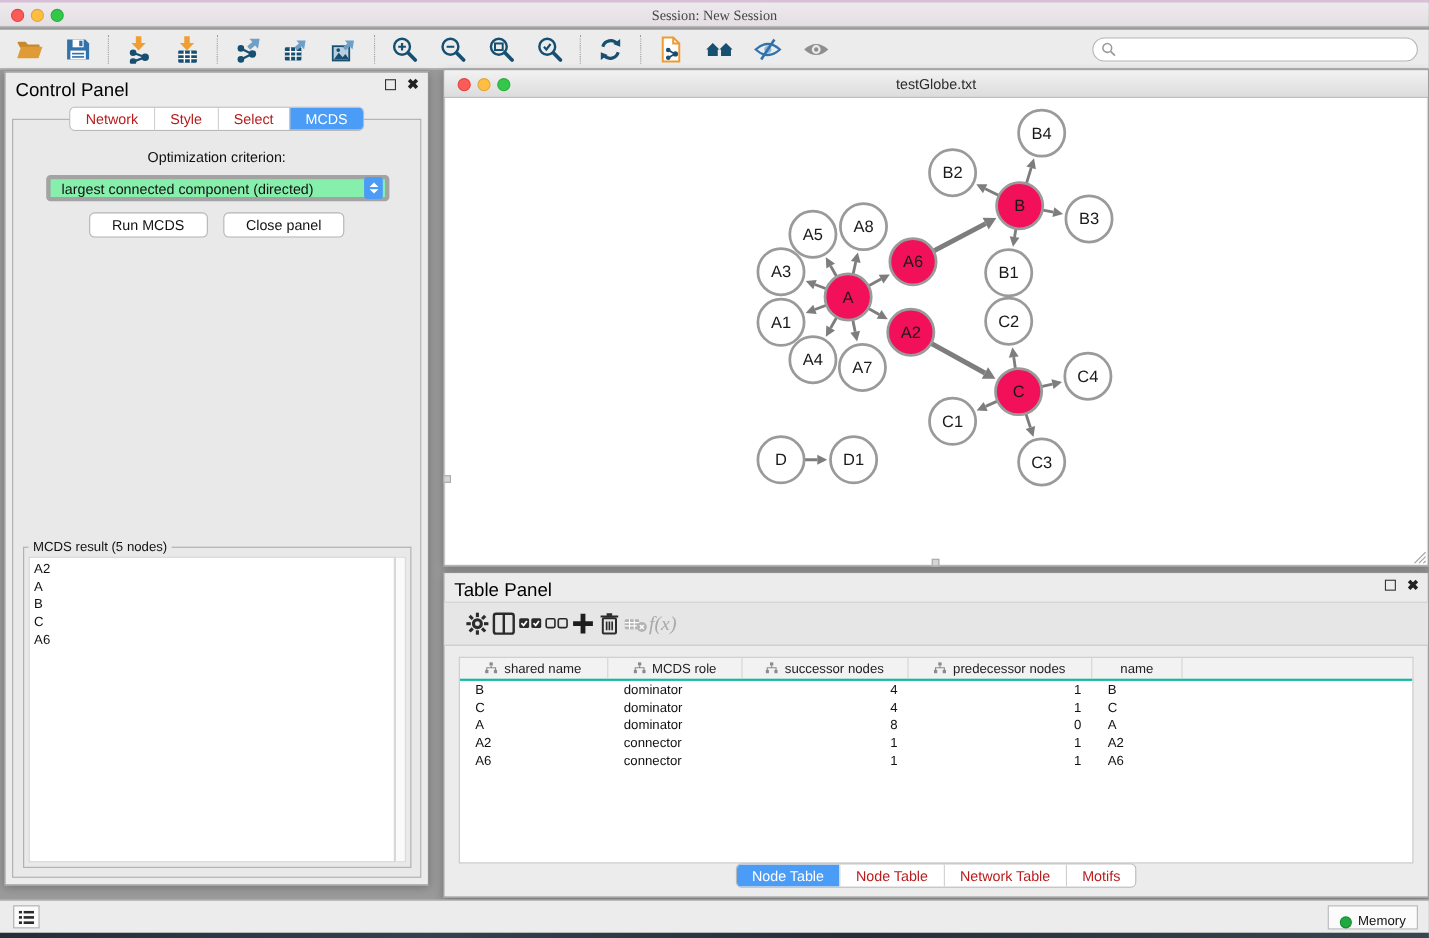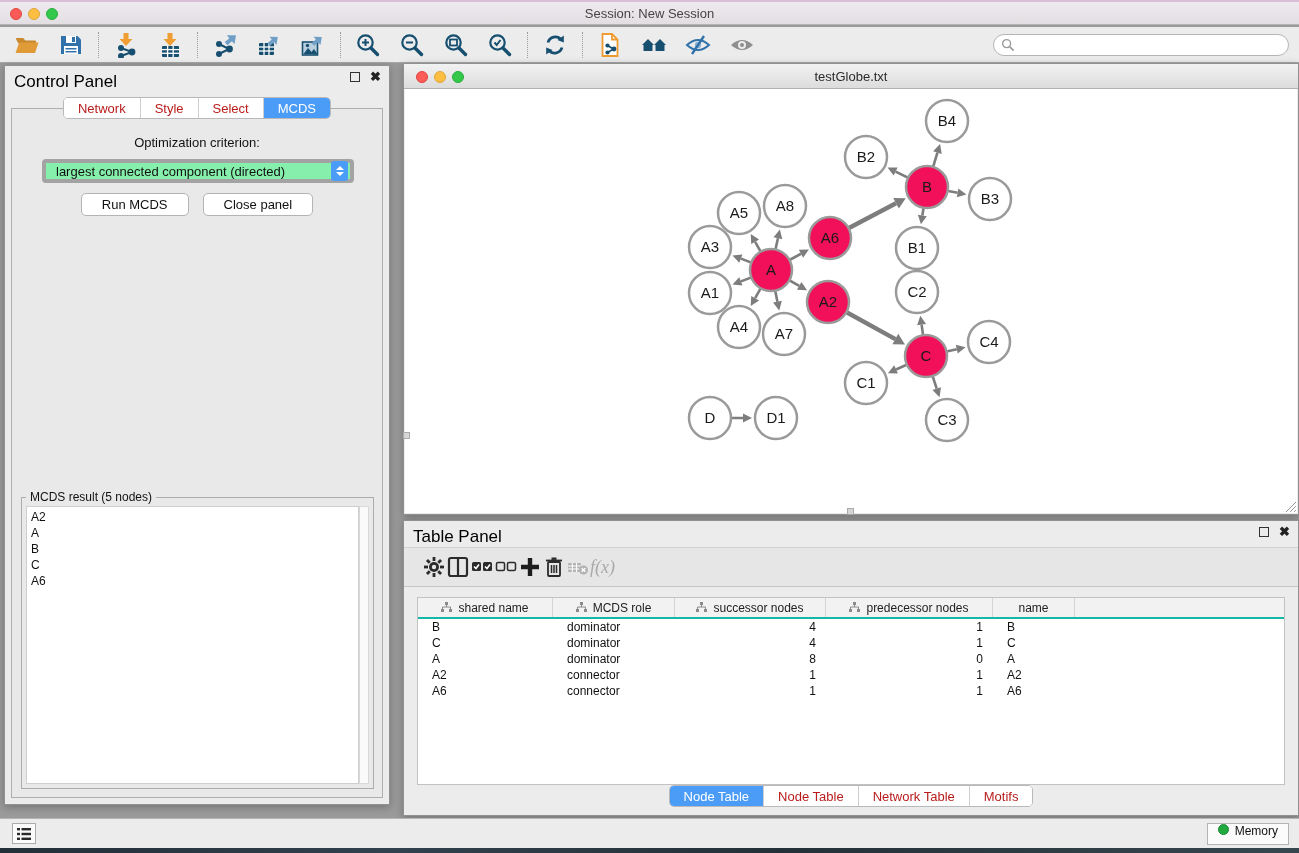--- a/index.html
+++ b/index.html
@@ -8,21 +8,21 @@
 
   
   .app-titlebar { position:absolute; left:0; top:0; width:1299px; height:25px;
     background:linear-gradient(#efeaef,#e2dee2); border-top:2px solid #d9bfd9;
     border-bottom:1px solid #b5b1b5; }
   .traffic { position:absolute; top:6px; width:12px; height:12px; border-radius:50%; }
   .t-red{ background:#fc5b57; border:1px solid #e2433f;}
   .t-yellow{ background:#fdbe41; border:1px solid #e0a63a;}
   .t-green{ background:#34c84a; border:1px solid #2aae3e;}
   .app-title { position:absolute; left:0; right:0; top:4px; text-align:center;
-    font-size:13px; color:#454545; }
+    font-size:13px; color:#454545;font-family:Liberation Serif, serif; }
 
   
   .app-toolbar { position:absolute; left:0; top:27px; width:1299px; height:36px;
     background:#ececec; border-bottom:1px solid #a6a6a6; display:flex; align-items:center; }
   .tb-group { display:flex; align-items:center; gap:18px; padding:0 14px; }
   .tb-sep { width:1px; height:26px; border-left:1px dotted #9a9a9a; }
   .tb-icon { width:26px; height:26px; display:inline-block; cursor:pointer; }
   .tb-icon svg { width:26px; height:26px; display:block; }
   .search-wrap { position:absolute; right:10px; top:7px; width:296px; height:22px; }
   .search-input { width:100%; height:100%; border:1px solid #b5b5b5; border-radius:11px;
@@ -98,21 +98,21 @@
   .tbl-row { display:flex; height:16px; }
   .td-cell { font-size:12px; color:#111; line-height:16px; white-space:nowrap; overflow:hidden;}
   .tp-tabs-wrap { position:absolute; left:0; right:0; bottom:8px; display:flex; justify-content:center;}
 
   
   .statusbar { position:absolute; left:0; top:818px; width:1299px; height:30px; background:#ececec;
     border-top:1px solid #b6b6b6; }
   .list-btn { position:absolute; left:12px; top:4px; width:24px; height:21px; background:#fbfbfb;
     border:1px solid #ababab; display:flex; align-items:center; justify-content:center; cursor:pointer;}
   .memory-btn { position:absolute; right:10px; top:4px; height:22px; background:#fbfbfb;
-    border:1px solid #b4b4b4; display:flex; align-items:flex-start; gap:6px; padding:0 10px; cursor:pointer;}
+    border:1px solid #b4b4b4; display:flex; align-items:flex-end; gap:6px; padding:0 10px; cursor:pointer;}
   .mem-dot { width:11px; height:11px; border-radius:50%; background:#1fa93e; border:1px solid #168a31;}
   .memory-label { font-size:12px; color:#111; }
   .desktop-strip { position:absolute; left:0; top:848px; width:1299px; height:5px;
     background:linear-gradient(90deg,#222e38,#31414d 30%,#243038 60%,#37474f); }
 </style>
 </head>
 <body>
 
 <div class="app-titlebar">
   <span class="traffic t-red" style="left:10px"></span>

